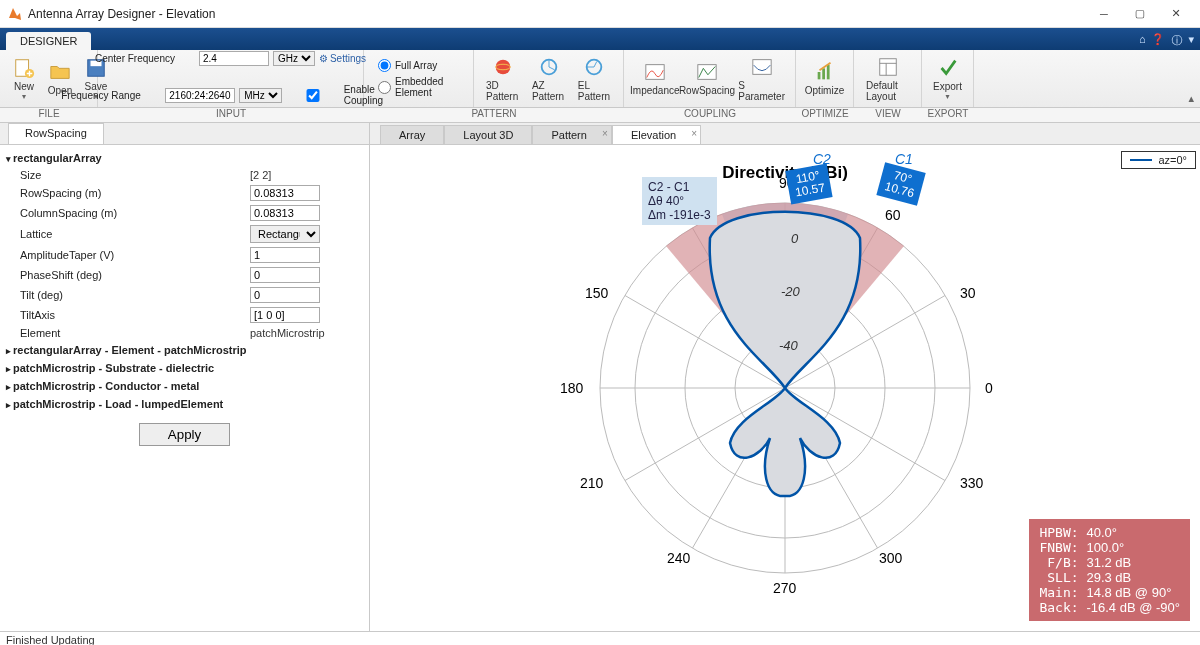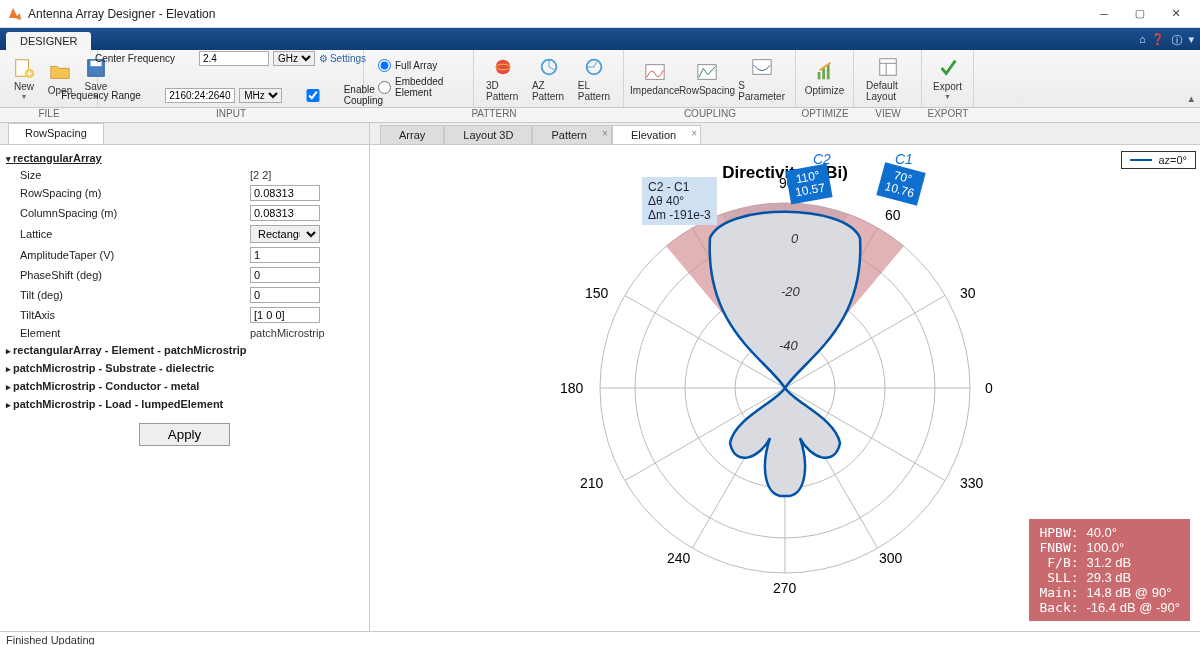--- a/index.html
+++ b/index.html
@@ -33,21 +33,21 @@
 .gearlink { color: #2b5fa6; font-size: 10px; cursor: pointer; display: inline-flex; align-items: center; gap: 2px; }
 
 .radio-col { display: flex; flex-direction: column; gap: 4px; padding: 4px 8px; }
 .radio-col label { font-size: 10px; display: flex; align-items: center; gap: 4px; }
 
 .mainarea { display: flex; height: 508px; }
 .leftpanel { width: 370px; border-right: 1px solid #c9c9c9; display: flex; flex-direction: column; }
 .proptab-row { height: 22px; background: #eee; border-bottom: 1px solid #c9c9c9; display: flex; }
 .proptab { background: #fff; padding: 3px 16px; border: 1px solid #c9c9c9; border-bottom: none; font-size: 11px; margin-left: 8px; }
 .propbody { flex: 1; overflow: auto; padding: 4px; font-size: 11px; }
-.prophead { font-weight: bold; padding: 3px 2px; text-decoration: underline; }
+.prophead { font-weight: bold; padding: 3px 2px; }
 .prophead::before { content: "▾ "; font-size: 9px; }
 .proprow { display: flex; align-items: center; padding: 2px 0 2px 16px; }
 .proprow .pname { flex: 0 0 230px; }
 .proprow input, .proprow select { width: 70px; font-size: 11px; padding: 1px 3px; border: 1px solid #aaa; }
 .proprow .static { color: #333; }
 .collapsehead { font-weight: bold; padding: 3px 2px; cursor: pointer; }
 .collapsehead::before { content: "▸ "; font-size: 9px; }
 .applybtn { display: block; margin: 10px auto; padding: 3px 28px; border: 1px solid #999; background: #eee; cursor: pointer; }
 
 .rightpanel { flex: 1; display: flex; flex-direction: column; }

